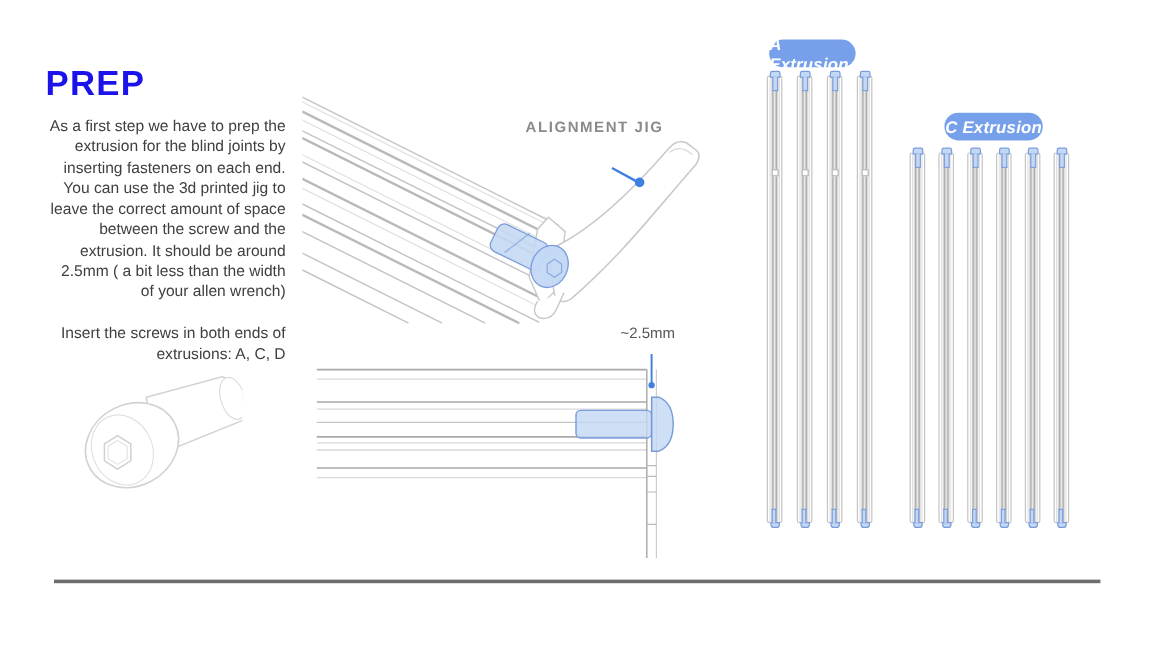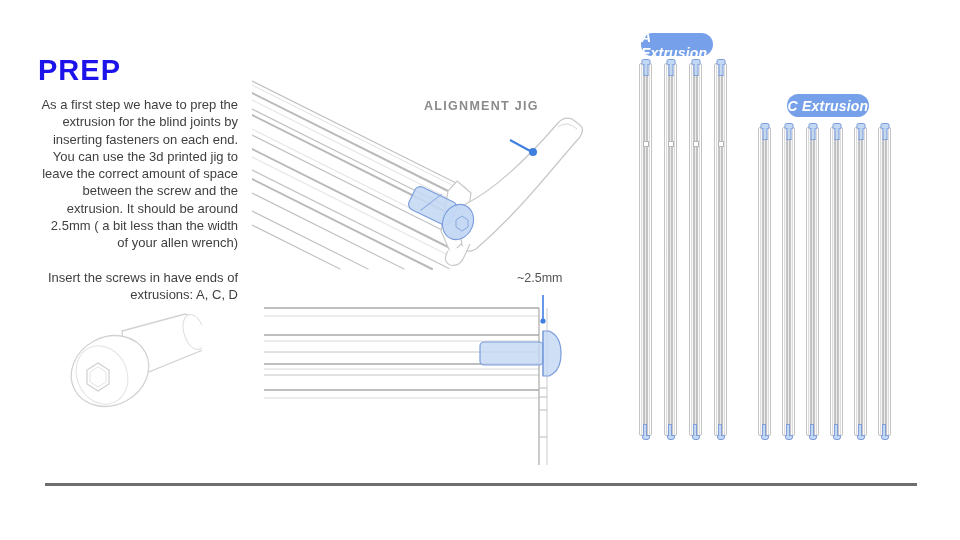--- a/index.html
+++ b/index.html
@@ -16,21 +16,21 @@
     position:absolute;left:38px;top:96px;width:200px;
     font-size:13px;line-height:1.33;color:var(--body-text,#3f3f3f);font-weight:500;text-align:right;
   }
   .intro p{margin:0 0 17px 0;}
   .hardware-label{
     position:absolute;left:70px;top:415px;font-size:15px;font-weight:bold;
     letter-spacing:.4px;color:var(--label-text,#6e6e6e);
   }
   
   .jig-label{
-    position:absolute;left:424px;top:99px;font-size:12.5px;font-weight:600;
+    position:absolute;left:438px;top:99px;font-size:12.5px;font-weight:600;
     letter-spacing:1.3px;color:var(--muted-text,#8a8a8a);
   }
   .dim-label{
     position:absolute;left:517px;top:271px;font-size:12.5px;font-weight:400;
     color:#555555;
   }
   
   .badge{
     position:absolute;height:23px;border-radius:12px;background:var(--badge-blue,#76a1ea);
     color:#ffffff;font-size:14px;font-weight:600;display:flex;align-items:center;
@@ -82,21 +82,21 @@
   .divider{position:absolute;left:45px;top:483px;width:872px;height:3px;background:var(--divider,#6e6e6e);}
 </style>
 </head>
 <body>
 
 <div id="canvas">
 
   <div class="page-title">PREP</div>
   <div class="intro">
     <p>As a first step we have to prep the extrusion for the blind joints by inserting fasteners on each end. You can use the 3d printed jig to leave the correct amount of space between the screw and the extrusion. It should be around 2.5mm ( a bit less than the width of your allen wrench)</p>
-    <p>Insert the screws in have ends of extrusions: A, C, D</p>
+    <p>Insert the screws in both ends of extrusions: A, C, D</p>
   </div>
 
   <svg class="screw-svg" width="140" height="115" viewBox="0 0 140 115">
     <path d="M60,28 L123,11 Q144,16 141,47 L84,70 Q62,62 60,28 Z" fill="#ffffff" stroke="#d2d2d2" stroke-width="1.3"></path>
     <ellipse cx="132" cy="29" rx="10" ry="18" transform="rotate(-17 132 29)" fill="#ffffff" stroke="#dddddd" stroke-width="1"></ellipse>
     <ellipse cx="48" cy="68" rx="40" ry="34" transform="rotate(-28 48 68)" fill="#ffffff" stroke="#d2d2d2" stroke-width="1.3"></ellipse>
     <ellipse cx="40" cy="72" rx="25" ry="30" transform="rotate(-24 40 72)" fill="none" stroke="#e2e2e2" stroke-width="1"></ellipse>
     <polygon points="36,60 47,67 47,81 36,88 25,81 25,67" fill="#ffffff" stroke="#cfcfcf" stroke-width="1.2"></polygon>
     <polygon points="36,64 44,69 44,79 36,84 28,79 28,69" fill="none" stroke="#e4e4e4" stroke-width="1"></polygon>
   </svg>

